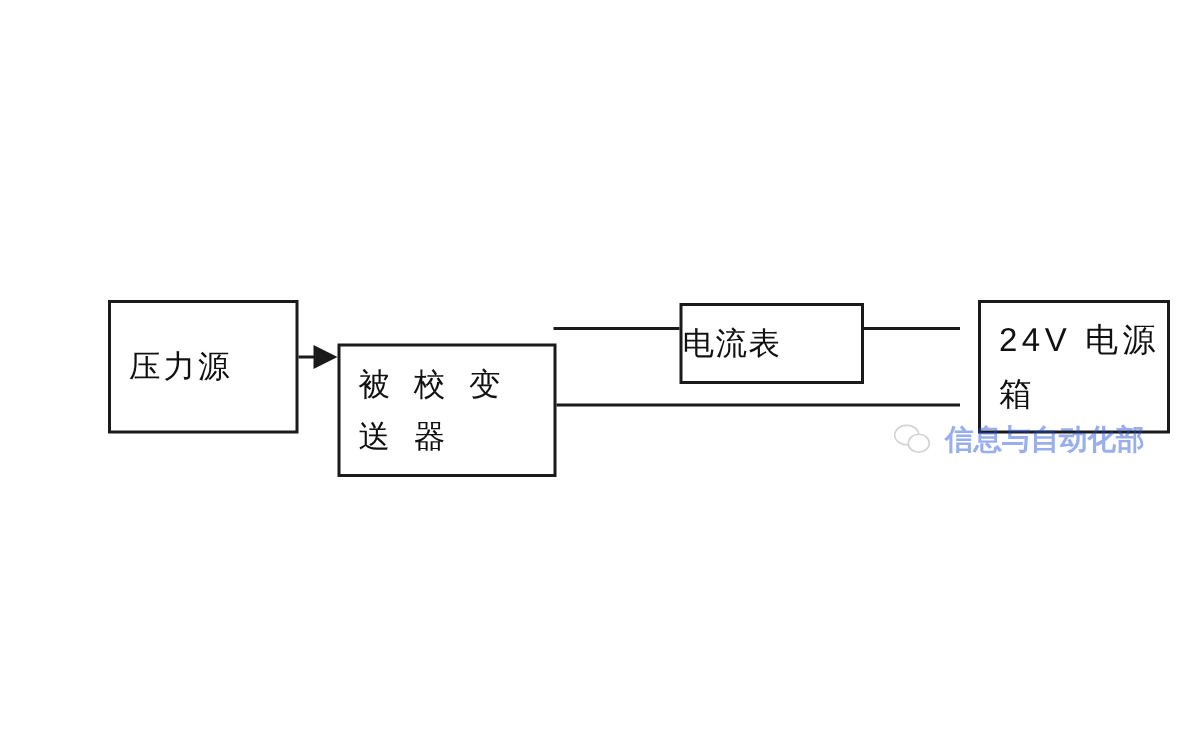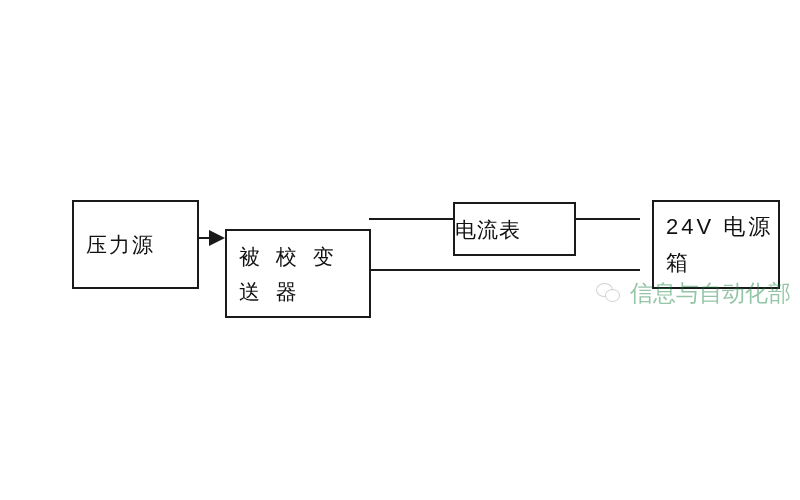--- a/index.html
+++ b/index.html
@@ -144,25 +144,26 @@
   }
   #watermark-logo .bubble-big {
     left: 0px;  top: 1px;  width: 15px; height: 12px;
   }
   #watermark-logo .bubble-small {
     left: 9px;  top: 7px;  width: 13px; height: 11px;
     background: #ffffff;
   }
   #watermark-text {
     font-family: "Liberation Sans", "DejaVu Sans", sans-serif;
-    font-size: 23px;
+    font-size: 19px;
     line-height: 19px;
-    color: #15803d;
+    color: #1d4ed8;
     letter-spacing: 0px;
     white-space: nowrap;
+    font-weight: bold;
   }
 </style>
 </head>
 <body>
 
 <div id="canvas">
 
   <div class="wire wire-h" id="wire-source-to-transmitter"></div>
   <div id="arrowhead-source-to-transmitter"></div>
 

